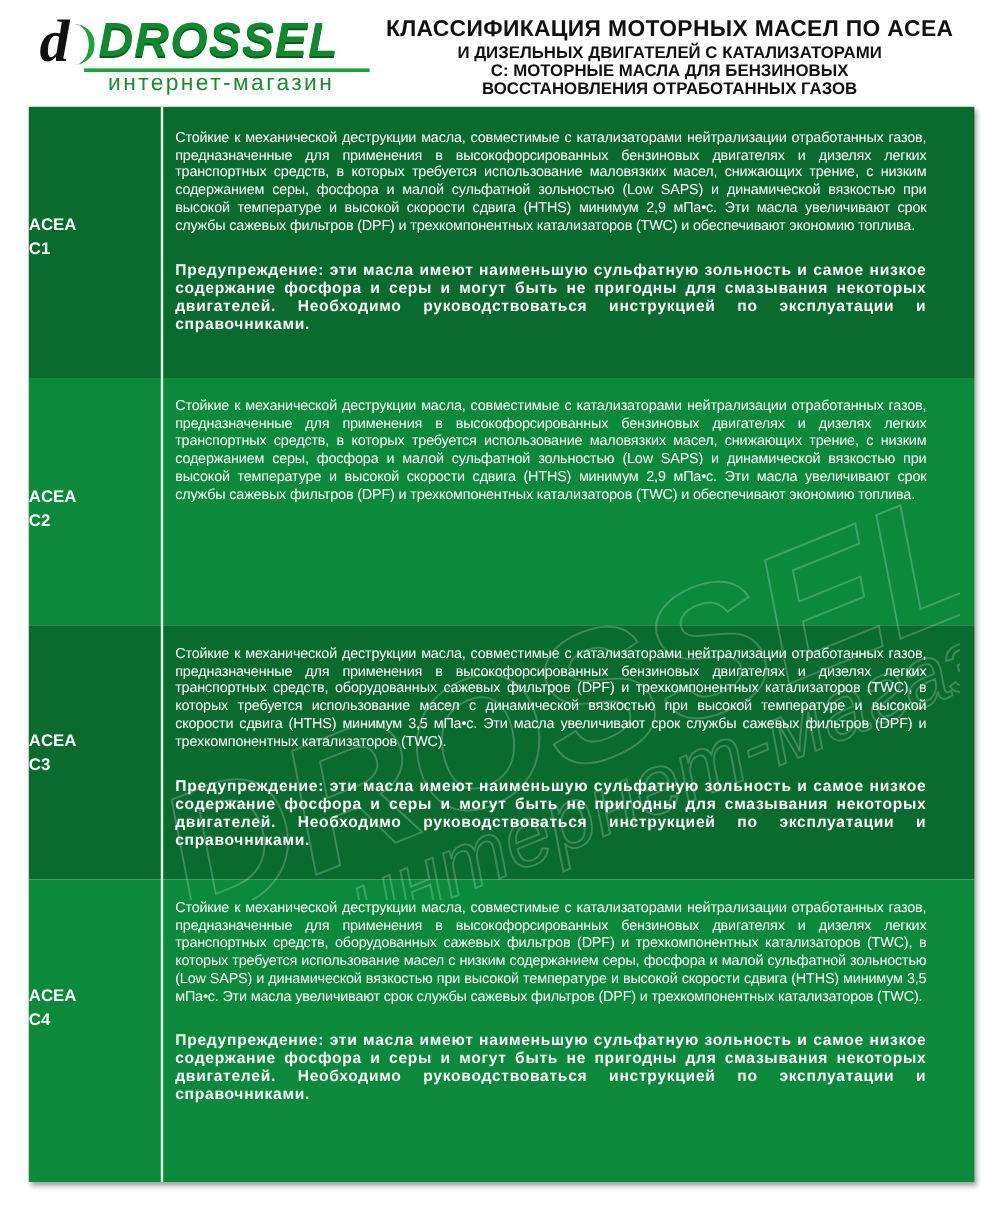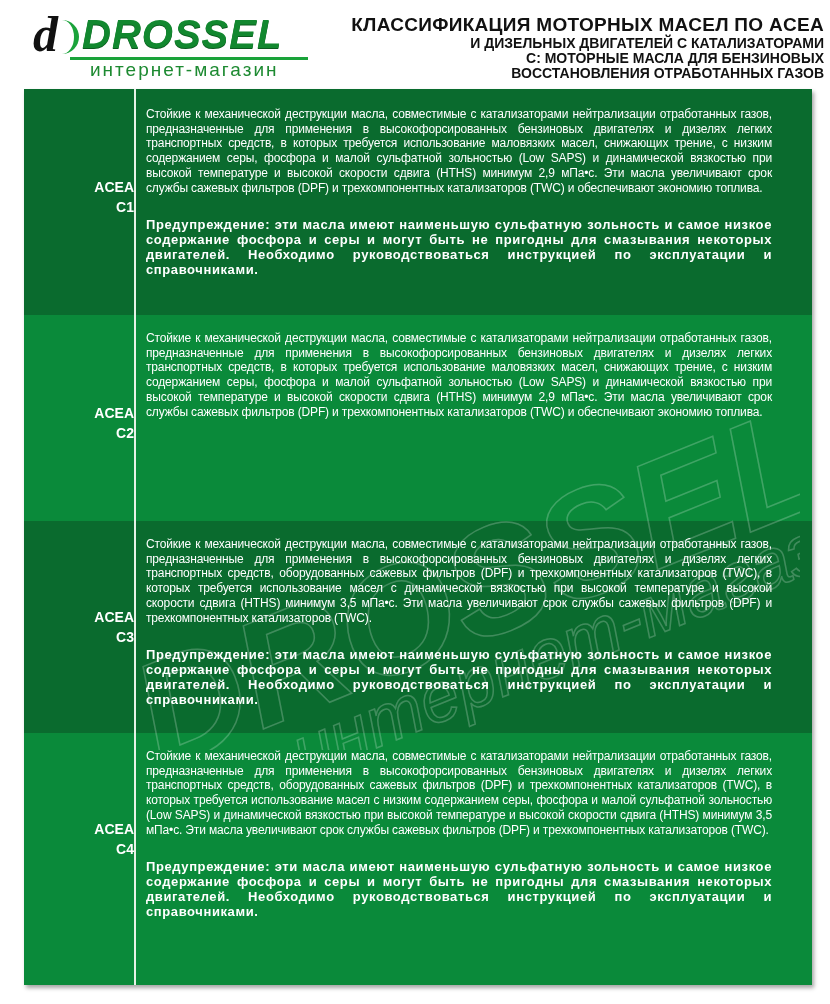--- a/index.html
+++ b/index.html
@@ -23,34 +23,34 @@
     font-size: 40px; line-height: 44px; letter-spacing: 1px; color: #12882f;
     text-shadow: 0 1px 0 #0b5a1e;
   }
   .logo-underline {
     position: absolute; left: 48px; top: 49px; width: 238px; height: 3px; background: #1aa33a;
   }
   .logo-sub {
     position: absolute; left: 68px; top: 52px; font-size: 19px; letter-spacing: 2px; color: #1d8a31;
     line-height: 20px;
   }
-  .title-block { position: absolute; left: 292px; top: 14px; width: 532px; text-align: right; color: #111; }
+  .title-block { position: absolute; left: 292px; top: 14px; width: 532px; text-align: center; color: #111; }
   .title-main { font-size: 19px; font-weight: bold; letter-spacing: 0.3px; line-height: 22px; }
   .title-sub { font-size: 14px; font-weight: bold; line-height: 15px; }
 
   .table {
     position: absolute; left: 24px; top: 89px; width: 788px; height: 896px;
     box-shadow: 2px 3px 4px rgba(0,0,0,0.35);
   }
   .row { position: absolute; left: 0; width: 788px; }
   .row.dark { background: #0a6b2e; }
   .row.bright { background: #0a8a3a; }
   .divider { position: absolute; left: 110px; top: 0; bottom: 0; width: 2px; background: #e6f2e6; }
   .code {
-    position: absolute; left: 0; width: 110px; text-align: right; color: #fff;
+    position: absolute; left: 0; width: 110px; text-align: left; color: #fff;
     font-weight: bold; font-size: 14px; line-height: 20px;
   }
   .text {
     position: absolute; left: 122px; width: 626px; color: #fff; font-size: 12px;
     line-height: 14.7px; text-align: justify; letter-spacing: -0.15px;
   }
   .para1 { margin: 0; }
   .para2 {
     margin: 22px 0 0 0; font-size: 13px; line-height: 15px; letter-spacing: 0.6px; font-weight: bold;
   }

